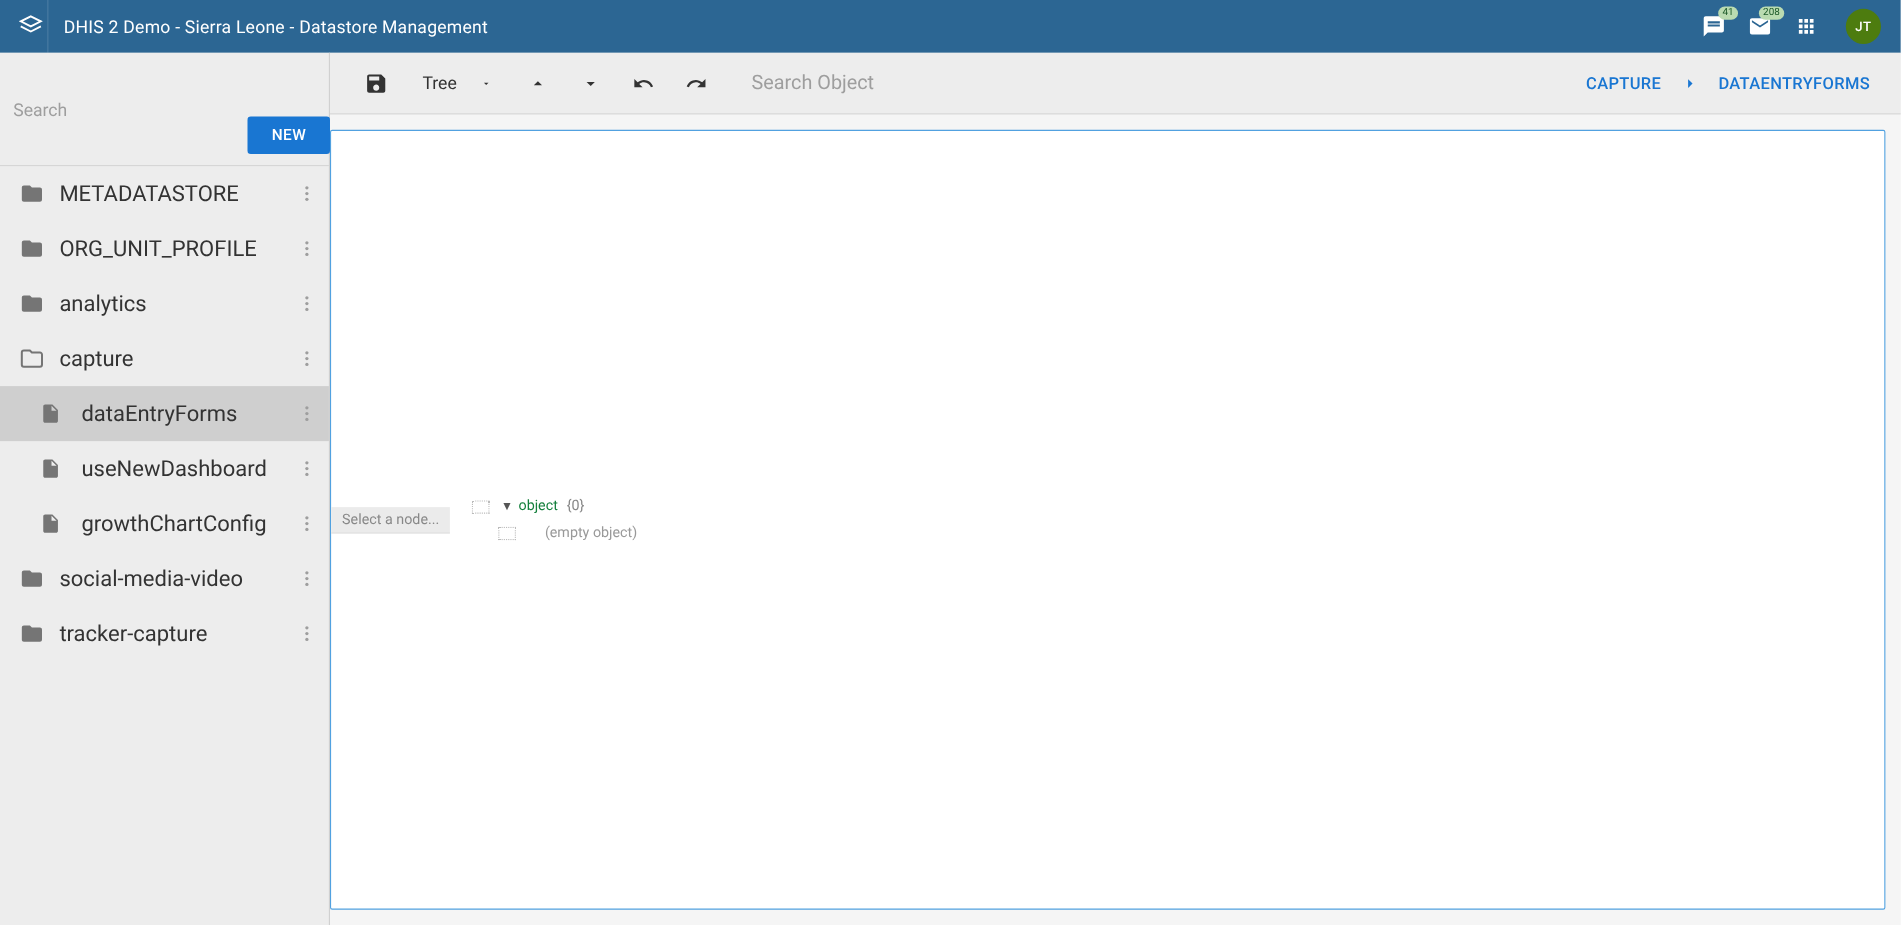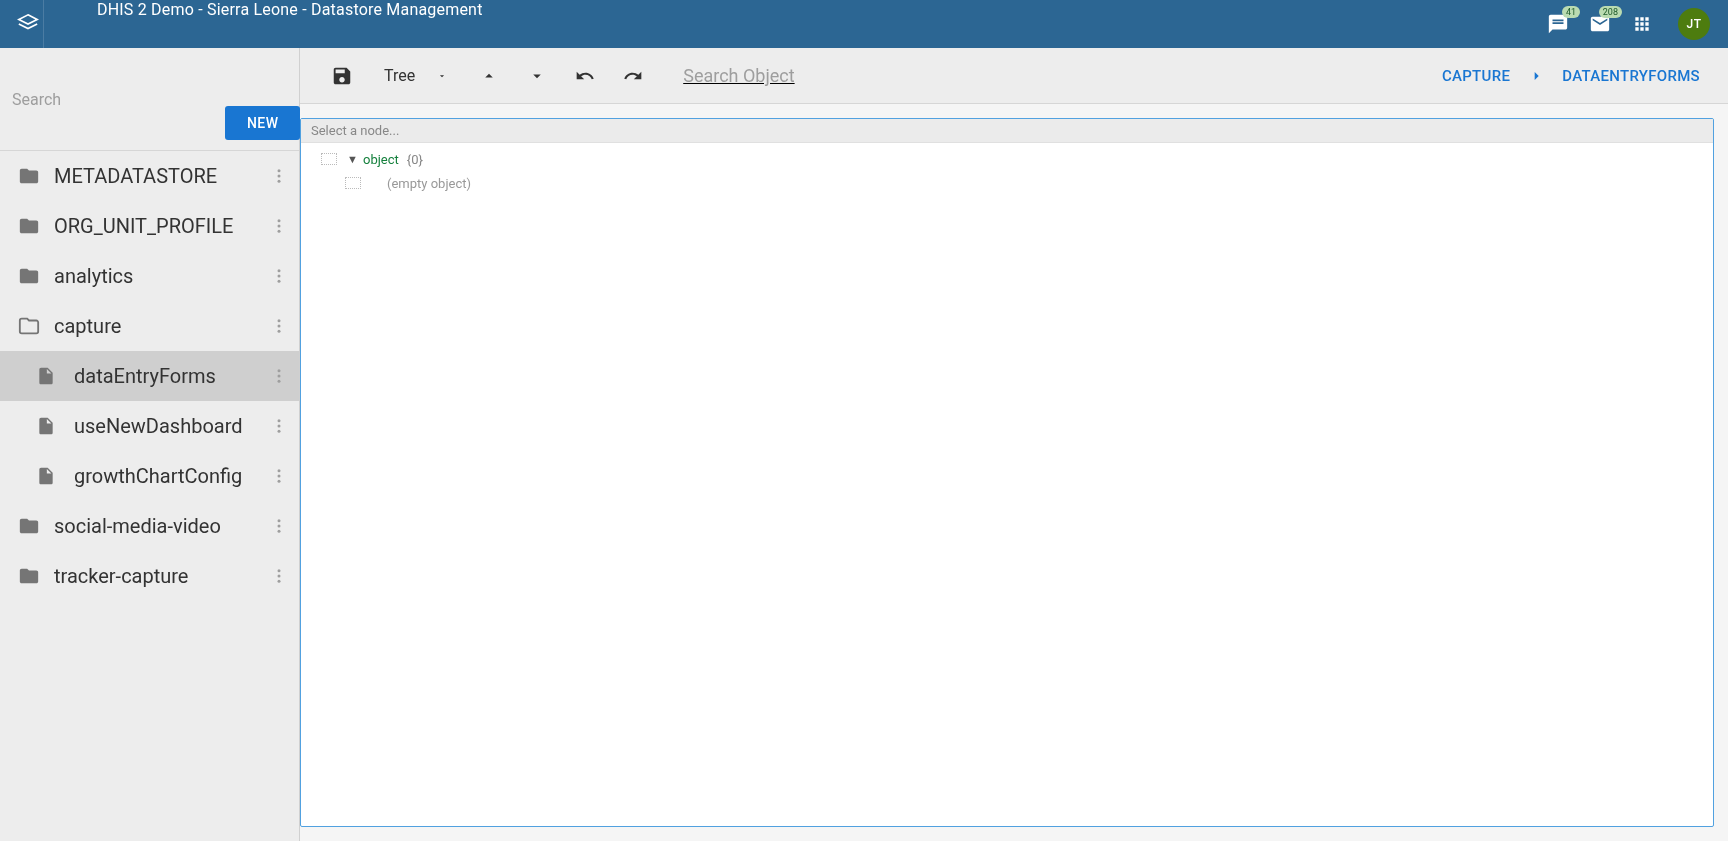--- a/index.html
+++ b/index.html
@@ -1,19 +1,19 @@
 <!DOCTYPE html>
 <html><head>
 <meta charset="utf-8">
 <style>
   * { box-sizing: border-box; margin: 0; padding: 0; font-family: -apple-system, BlinkMacSystemFont, "Segoe UI", Roboto, Helvetica, Arial, sans-serif; }
   body { width: 1728px; height: 841px; overflow: hidden; background: #f5f5f5; }
   
   
-  .topbar { height: 48px; background: #2c6693; display: flex; padding: 0 12px; color: #fff; gap: 39px; }
+  .topbar { height: 48px; background: #2c6693; display: flex; align-items: center; padding: 0 12px; color: #fff; }
   .logo-wrap { width: 32px; height: 48px; display:flex; align-items:center; justify-content:center; border-right: 1px solid rgba(255,255,255,0.15); margin-right: 14px; }
   .app-title { font-size: 16px; font-weight: 400; flex: 1; letter-spacing: 0.2px; }
   .topbar-icons { display:flex; align-items:center; gap: 18px; margin-right: 6px; }
   .icon-btn { position: relative; width: 24px; height: 24px; display:flex; align-items:center; justify-content:center; cursor:pointer; }
   .badge { position:absolute; top:-6px; right:-10px; background:#badbb1; color:#1e5a2a; border-radius:8px; font-size:9px; padding:1px 4px; font-weight:400; min-width:14px; text-align:center; }
   .avatar { width:32px; height:32px; border-radius:50%; background:#4d7c0f; color:#fff; display:flex; align-items:center; justify-content:center; font-size:12px; font-weight:500; letter-spacing:0.5px; margin-left: 6px; cursor:pointer; }
   
   
   .main { display:flex; height: calc(100% - 48px); }
   .sidebar { width: 300px; border-right: 1px solid #d0d0d0; display:flex; flex-direction:column; background:#ededed; }
@@ -30,28 +30,28 @@
   .tree-item.level1 .icon-slot { width: 38px; }
   .tree-item .label { flex:1; font-size:20px; color:#333; white-space:nowrap; overflow:hidden; text-overflow:ellipsis; }
   .tree-item .more { width:28px; display:flex; align-items:center; justify-content:center; color:#757575; cursor:pointer; }
   
   
   .content { flex:1; display:flex; flex-direction:column; }
   .toolbar { height:56px; border-bottom:1px solid #d6d6d6; display:flex; align-items:center; padding: 0 20px; gap: 4px; background:#ededed; }
   .tb-btn { width:44px; height:44px; display:flex; align-items:center; justify-content:center; cursor:pointer; color:#333; border-radius:4px; }
   .view-select { display:flex; align-items:center; gap:22px; padding:0 16px; cursor:pointer; font-size:16px; color:#333; }
   .toolbar-search { flex:1; margin-left: 24px; }
-  .toolbar-search input { border:none; background:transparent; font-size:18px; outline:none; width:100%;text-decoration:underline; }
+  .toolbar-search input { border:none; background:transparent; font-size:18px; outline:none; width:100%; }
   .toolbar-search input::placeholder { color:#9e9e9e; }
   .breadcrumb-right { display:flex; align-items:center; gap: 18px; padding-right: 8px; }
   .crumb { color:#1976d2; font-size:15px; font-weight:500; cursor:pointer; letter-spacing:0.3px; }
   .crumb-sep { color:#1976d2; display:flex; align-items:center; }
   
   .editor-wrap { flex:1; padding: 14px 14px 14px 0; display:flex; }
-  .editor { flex:1; border:1px solid #51a1e0; border-radius:2px; background:#fff; display:flex; flex-direction:column; overflow:hidden; }
+  .editor { flex:1; border:1px solid #51a1e0; border-radius:2px; background:#fff; display:flex; flex-direction:row; overflow:hidden;align-items:center; }
   .editor-path { background:#ebebeb; padding:4px 10px; font-size:13px; color:#888; border-bottom:1px solid #e0e0e0; }
   .json-tree { padding: 4px 0; font-family: "Courier New", monospace; font-size:13px; }
   .json-row { display:flex; align-items:center; height:24px; padding-left: 20px; }
   .json-row .gutter { width: 16px; height:12px; border:1px dotted #bbb; margin-right: 10px; }
   .json-row .arrow { width:16px; color:#555; font-size:11px; user-select:none; cursor:pointer; }
   .json-row .jtext { color:#15803d; }
   .json-row .jbrace { color:#888; margin-left:8px; }
   .json-row.indent1 { padding-left: 44px; }
   .json-empty { color:#999; font-style:normal; }
   

